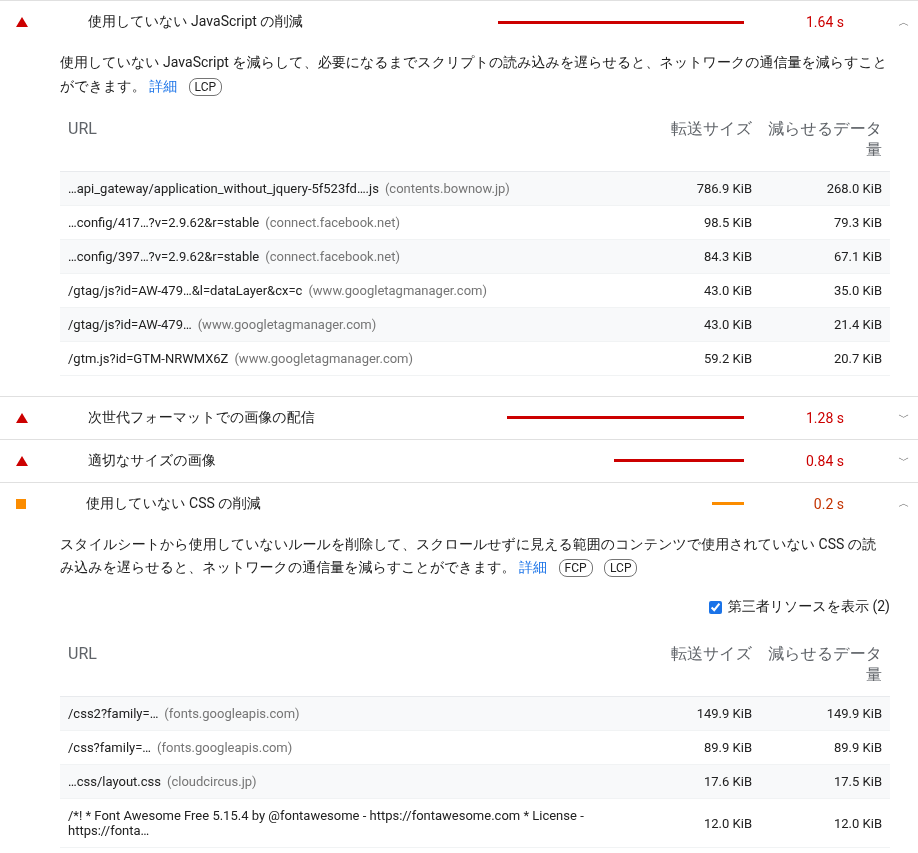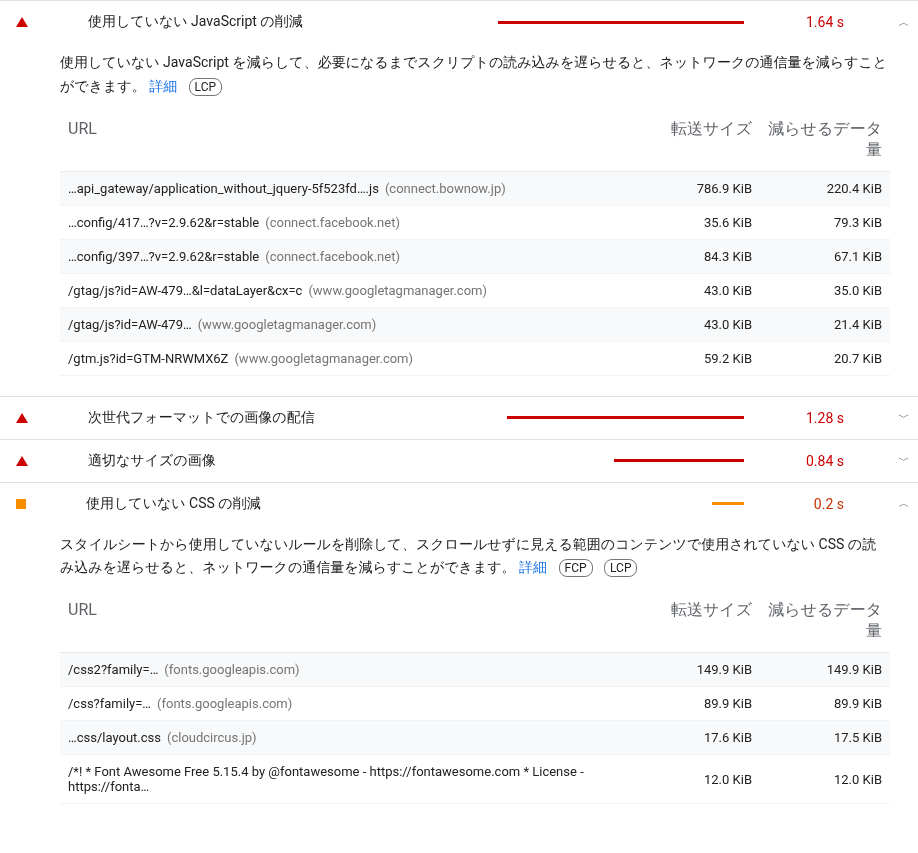--- a/index.html
+++ b/index.html
@@ -139,27 +139,27 @@
         <table>
           <thead>
             <tr>
               <th>URL</th>
               <th class="col-size">転送サイズ</th>
               <th class="col-save">減らせるデータ量</th>
             </tr>
           </thead>
           <tbody>
             <tr>
-              <td><span>…api_gateway/application_without_jquery-5f523fd….js</span><span class="url-host">(connect.bownow.jp)</span></td>
+              <td><span>…api_gateway/application_without_jquery-5f523fd….js</span><span class="url-host">(contents.bownow.jp)</span></td>
               <td class="col-size">786.9 KiB</td>
-              <td class="col-save">220.4 KiB</td>
+              <td class="col-save">268.0 KiB</td>
             </tr>
             <tr>
               <td><span>…config/417…?v=2.9.62&amp;r=stable</span><span class="url-host">(connect.facebook.net)</span></td>
-              <td class="col-size">35.6 KiB</td>
+              <td class="col-size">98.5 KiB</td>
               <td class="col-save">79.3 KiB</td>
             </tr>
             <tr>
               <td><span>…config/397…?v=2.9.62&amp;r=stable</span><span class="url-host">(connect.facebook.net)</span></td>
               <td class="col-size">84.3 KiB</td>
               <td class="col-save">67.1 KiB</td>
             </tr>
             <tr>
               <td><span>/gtag/js?id=AW-479…&amp;l=dataLayer&amp;cx=c</span><span class="url-host">(www.googletagmanager.com)</span></td>
               <td class="col-size">43.0 KiB</td>
@@ -206,20 +206,24 @@
         <div class="sq-orange"></div>
         <div class="audit-title">使用していない CSS の削減</div>
         <div class="bar-wrap" style="width: 50px;">
           <div class="bar-orange" style="width: 32px;"></div>
         </div>
         <div class="time-orange">0.2 s</div>
         <div class="chevron">︿</div>
       </div>
       <div class="audit-body">
         <div class="desc"><span>スタイルシートから使用していないルールを削除して、スクロールせずに見える範囲のコンテンツで使用されていない CSS の読み込みを遅らせると、ネットワークの通信量を減らすことができます。</span> <span class="link">詳細</span> <span class="tag">FCP</span> <span class="tag">LCP</span></div>
+        <div class="thirdparty">
+          <input type="checkbox" checked="" style="">
+          <span>第三者リソースを表示 (2)</span>
+        </div>
         <table>
           <thead>
             <tr>
               <th>URL</th>
               <th class="col-size">転送サイズ</th>
               <th class="col-save">減らせるデータ量</th>
             </tr>
           </thead>
           <tbody>
             <tr>

